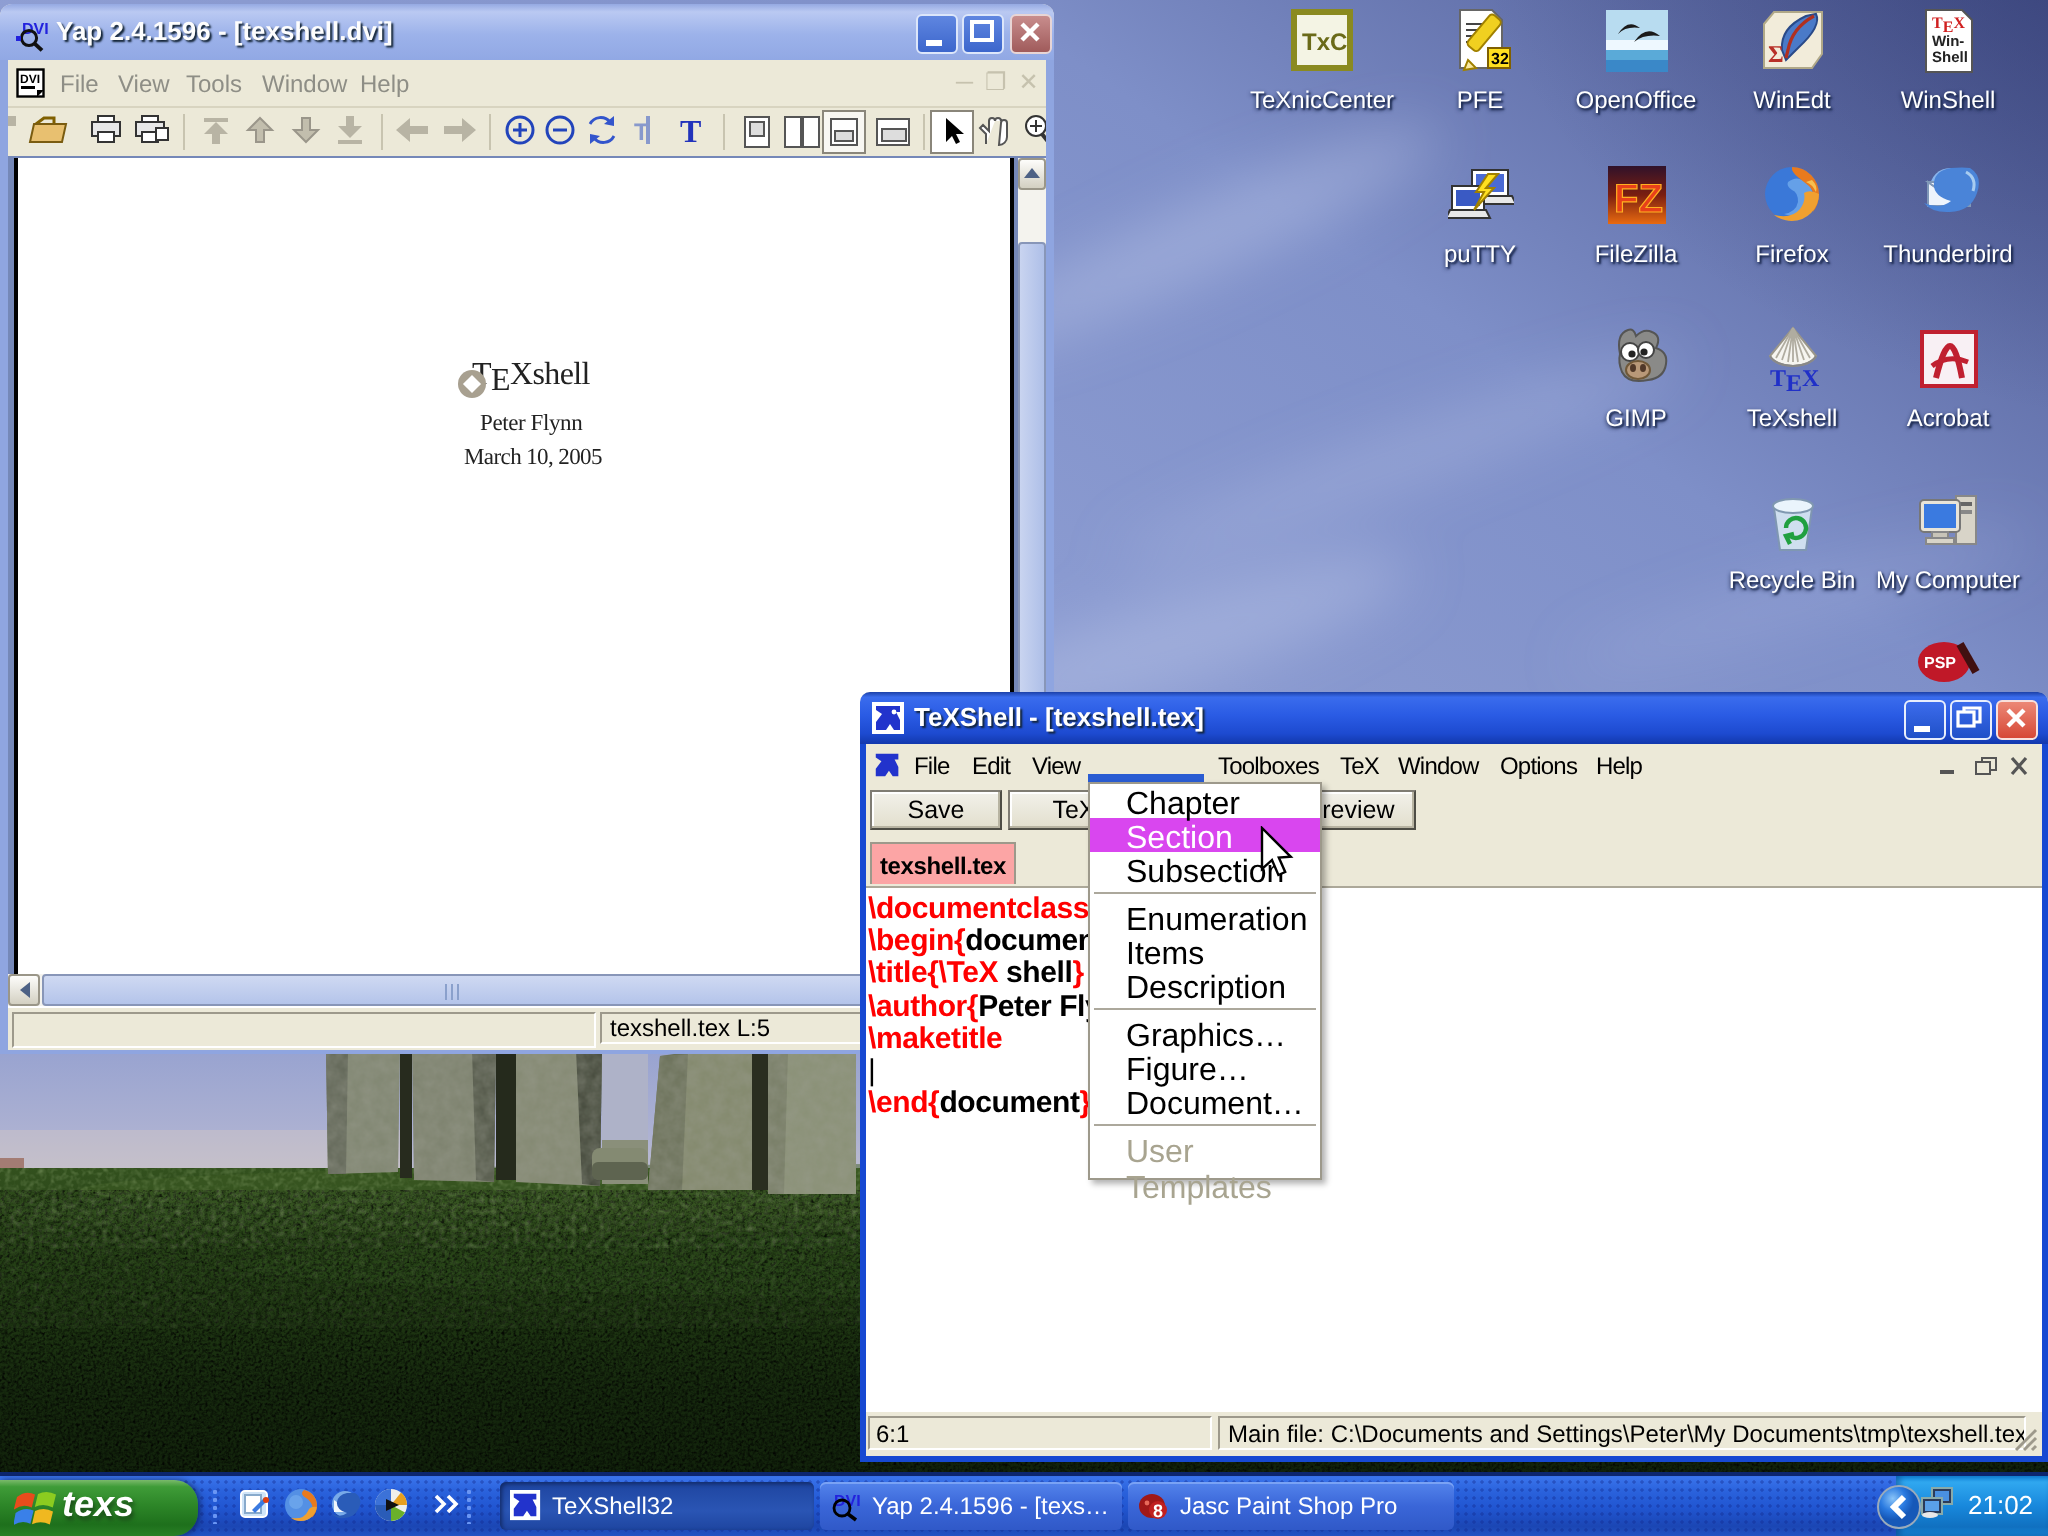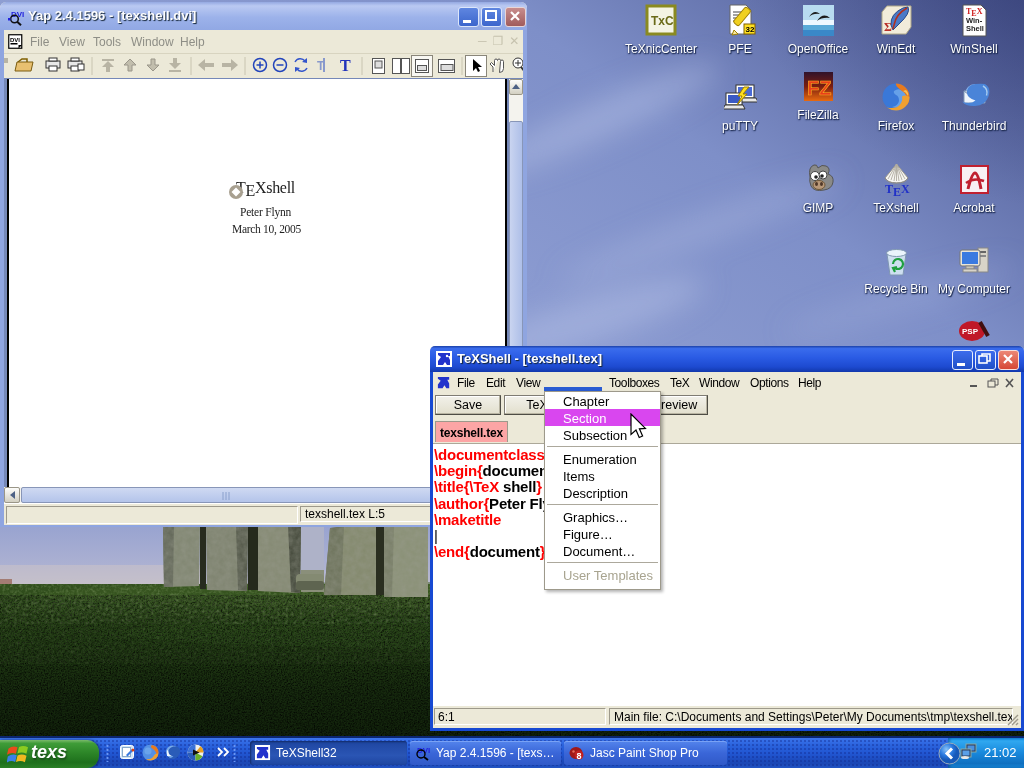--- a/index.html
+++ b/index.html
@@ -159,21 +159,21 @@
             <rect x="14" y="6" width="14" height="9" fill="#4a6ad4"></rect>
             <path d="M10 17 h22 l2 4 h-26 z" fill="#e8e8e8" stroke="#333"></path>
           </g>
           <g>
             <rect x="2" y="12" width="16" height="12" fill="#fff" stroke="#333"></rect>
             <rect x="4" y="14" width="12" height="8" fill="#3a5ac4"></rect>
             <path d="M1 24 h18 l2 4 h-22 z" fill="#e8e8e8" stroke="#333"></path>
           </g>
           <polygon points="20,6 14,15 18,15 13,24 23,13 19,13 25,6" fill="#ffe020" stroke="#a08000"></polygon>
         </svg><div class="lbl">puTTY</div></div>
-    <div class="dicon" style="left:780px;top:70px;"><svg class="ic" viewBox="0 0 33 33">
+    <div class="dicon" style="left:780px;top:81px;"><svg class="ic" viewBox="0 0 33 33">
           <defs>
             <linearGradient id="fzg" x1="0" y1="0" x2="0" y2="1">
               <stop offset="0" stop-color="#30122a"></stop>
               <stop offset="0.5" stop-color="#7a1e10"></stop>
               <stop offset="1" stop-color="#e86a10"></stop>
             </linearGradient>
           </defs>
           <rect x="2" y="2" width="29" height="29" fill="url(#fzg)"></rect>
           <text x="5" y="25" font-size="20" font-weight="bold" fill="#e8401a" stroke="#ffb020" stroke-width="0.6">FZ</text>
         </svg><div class="lbl">FileZilla</div></div>
@@ -496,21 +496,21 @@
       <svg class="abs" style="left:574px;top:8px" width="12" height="12">
           <g stroke="#9d998b" stroke-width="1.5">
             <line x1="11" y1="1" x2="1" y2="11"></line>
             <line x1="11" y1="5" x2="5" y2="11"></line>
             <line x1="11" y1="9" x2="9" y2="11"></line>
           </g>
         </svg>
     </div>
   </div>
 
-  <div class="abs" id="dd" style="left:544px;top:391px;width:117px;height:199px;background:#fff;border:1px solid #9d998b;box-shadow:2px 2px 3px rgba(0,0,0,0.3);font-size:13px;box-sizing:border-box;">
+  <div class="abs" id="dd" style="left:544px;top:391px;width:117px;height:199px;background:#fff;border:1px solid #9d998b;box-shadow:2px 2px 3px rgba(0,0,0,0.3);font-size:16px;box-sizing:border-box;">
     <div style="padding:2px 0 2px 18px;height:13px;">Chapter</div>
     <div style="padding:2px 0 2px 18px;height:13px;background:#d946ef;color:#fff;">Section</div>
     <div style="padding:2px 0 2px 18px;height:13px;">Subsection</div>
     <div style="margin:3px 2px;border-top:1px solid #aca89c;"></div>
     <div style="padding:2px 0 2px 18px;height:13px;">Enumeration</div>
     <div style="padding:2px 0 2px 18px;height:13px;">Items</div>
     <div style="padding:2px 0 2px 18px;height:13px;">Description</div>
     <div style="margin:3px 2px;border-top:1px solid #aca89c;"></div>
     <div style="padding:2px 0 2px 18px;height:13px;">Graphics…</div>
     <div style="padding:2px 0 2px 18px;height:13px;">Figure…</div>

